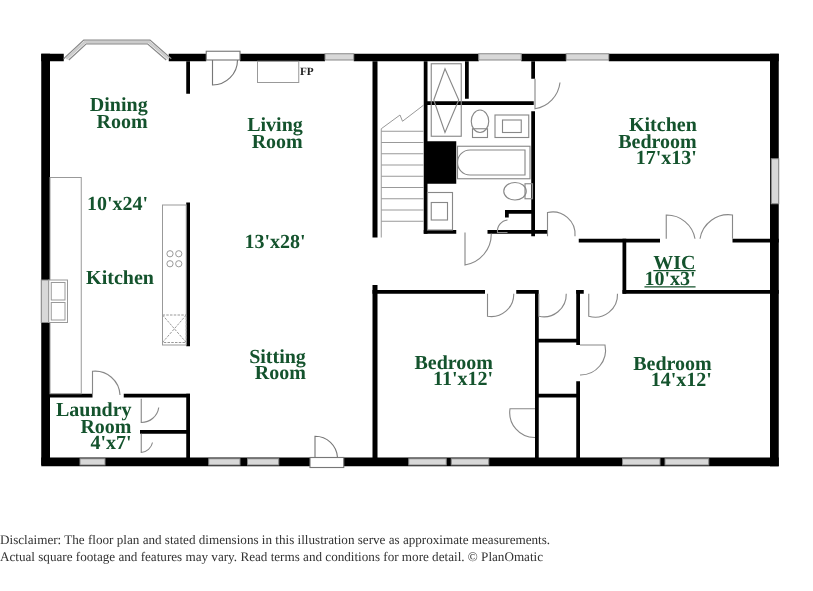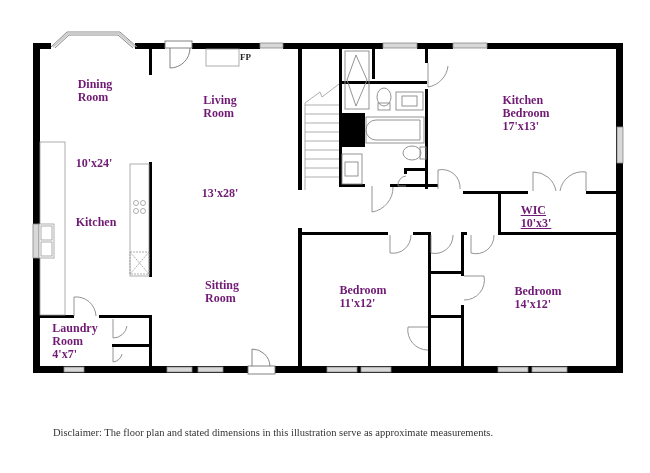--- a/index.html
+++ b/index.html
@@ -1,21 +1,21 @@
 <!DOCTYPE html>
 <html><head>
 <meta charset="utf-8">
 <style>
   html, body { margin: 0; padding: 0; background: #ffffff; }
   body { width: 650px; height: 473px; position: relative; overflow: hidden; font-family: "DejaVu Serif", "Liberation Serif", serif; }
   #plan { position: absolute; left: 0; top: 0; width: 650px; height: 473px; }
-  .room-label { position: absolute; text-align: left; font-family: "Liberation Serif", "DejaVu Serif", serif; font-weight: bold; font-size: 12px; line-height: 13px; color: #701a75; white-space: nowrap; transform: translateX(-50%); }
+  .room-label { position: absolute; text-align: right; font-family: "Liberation Serif", "DejaVu Serif", serif; font-weight: bold; font-size: 16px; line-height: 13px; color: #14532d; white-space: nowrap; transform: translateX(-50%); }
   .dim { display: block; }
   .fp-label { position: absolute; font-family: "Liberation Serif", serif; font-weight: bold; font-size: 9px; color: #222; }
-  .disclaimer { position: absolute; left: 0; width: 546px; top: 426px; text-align: center; font-family: "Liberation Serif", "DejaVu Serif", serif; font-size: 10.5px; line-height: 14px; color: #333; }
+  .disclaimer { position: absolute; left: 0; width: 546px; top: 426px; font-family: "Liberation Serif", "DejaVu Serif", serif; font-size: 10.5px; line-height: 14px; color: #333; }
 </style>
 </head>
 <body>
 
 <svg id="plan" viewBox="0 0 650 473" xmlns="http://www.w3.org/2000/svg">
 
   <g fill="#000">
 
     <rect x="33" y="43" width="7" height="329"></rect>
 
@@ -216,13 +216,14 @@
   <span class="dim">11'x12'</span>
 </div>
 <div class="room-label" style="left:538px; top:285px;">
   <span class="dim">Bedroom</span>
   <span class="dim">14'x12'</span>
 </div>
 <div class="fp-label" style="left:216px; top:52px;margin-left:24px;">FP</div>
 
 <div class="disclaimer">
   <div>Disclaimer: The floor plan and stated dimensions in this illustration serve as approximate measurements.</div>
+  <div>Actual square footage and features may vary. Read terms and conditions for more detail. © PlanOmatic</div>
 </div>
 
 </body></html>

